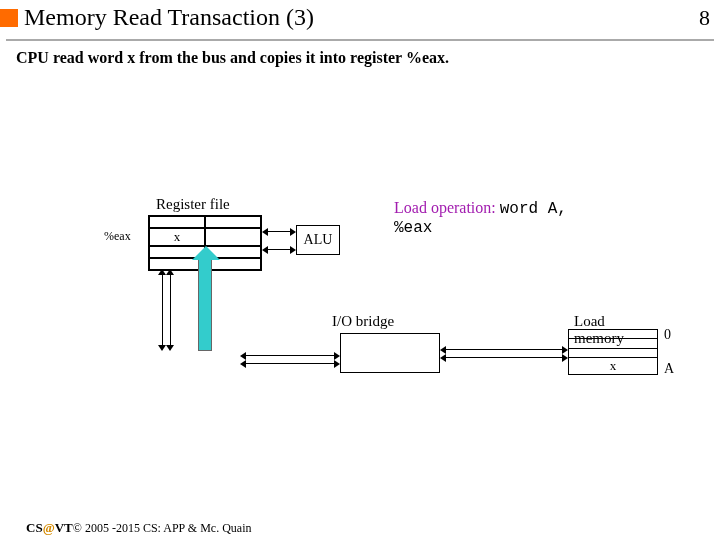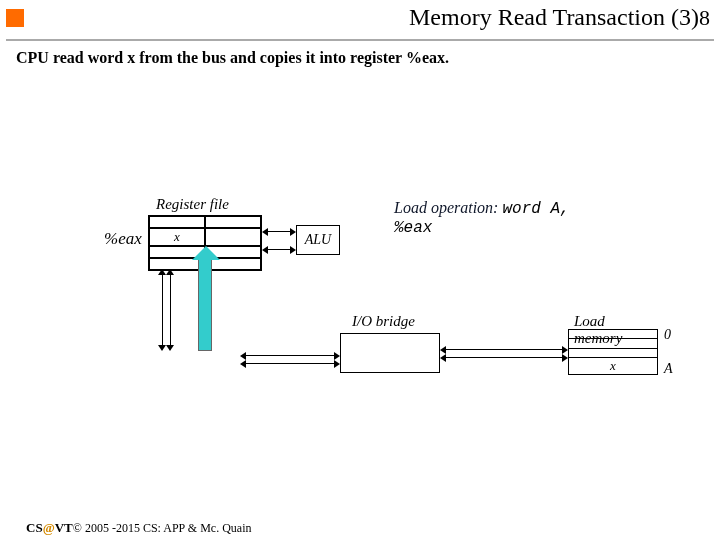--- a/index.html
+++ b/index.html
@@ -7,23 +7,22 @@
     margin: 0;
     width: 720px;
     height: 540px;
     font-family: 'Times New Roman', serif;
     position: relative;
     background: #fff;
   }
   .header {
     display: flex;
     align-items: center;
-    padding: 4px 10px 8px 6px;
+    padding: 4px 10px 8px 0;
     border-bottom: none;
-    text-align: right;
   }
   .orange-box {
     width: 18px;
     height: 18px;
     background: #ff6b00;
     margin-right: 6px;
     flex-shrink: 0;
   }
   .title {
     font-size: 24px;
@@ -43,49 +42,48 @@
   }
   .subtitle {
     font-size: 16px;
     font-weight: bold;
     padding: 8px 16px 4px 16px;
   }
   .diagram {
     position: relative;
     width: 591px;
     height: 380px;
-    font-style: italic;
   }
   .abs { position: absolute; }
   .label {
     font-size: 15px;
     white-space: nowrap;
   }
   .regfile-label { left: 156px; top: 125px; }
   .load-op-label { left: 394px; top: 128px; font-size: 16px; }
-  .load-op-label .red { color: #0f172a; }
+  .load-op-label .red { color: #a21caf; }
   .load-op-label .mono { font-family: 'Courier New', monospace; }
 
   
   .regfile {
     left: 148px; top: 144px;
     width: 114px; height: 56px;
     border: 1.5px solid #000;
     display: grid;
     grid-template-columns: 1fr 1fr;
     grid-template-rows: 1fr 1fr 1fr 1fr;
   }
   .regfile .cell {
     border: 0.5px solid #000;
     font-size: 13px;
     display: flex;
     align-items: center;
     justify-content: center;
   }
-  .eax-label { left: 104px; top: 158px; font-size: 17px; }
+  .eax-label { left: 104px; top: 158px; font-size: 12px; }
 
   .alu-box {
     left: 296px; top: 154px;
     width: 44px; height: 30px;
     border: 1.5px solid #000;
     font-size: 14px;
     display: flex; align-items: center; justify-content: center;
   }
 
   .businterface-box {
@@ -94,21 +92,21 @@
     border: 1.5px solid #000;
     font-size: 15px;
     display: flex; align-items: center; justify-content: center;
   }
 
   .iobridge-box {
     left: 340px; top: 262px;
     width: 100px; height: 40px;
     border: 1.5px solid #000;
   }
-  .iobridge-label { left: 352px; top: 242px; font-size: 15px; }
+  .iobridge-label { left: 332px; top: 242px; font-size: 15px; }
 
   .mainmem-label { left: 574px; top: 242px; font-size: 15px; }
   .mainmem {
     left: 568px; top: 258px;
     width: 90px; height: 46px;
     border: 1.5px solid #000;
     display: grid;
     grid-template-rows: 1fr 1fr 1fr 1fr;
   }
   .mainmem .row {

